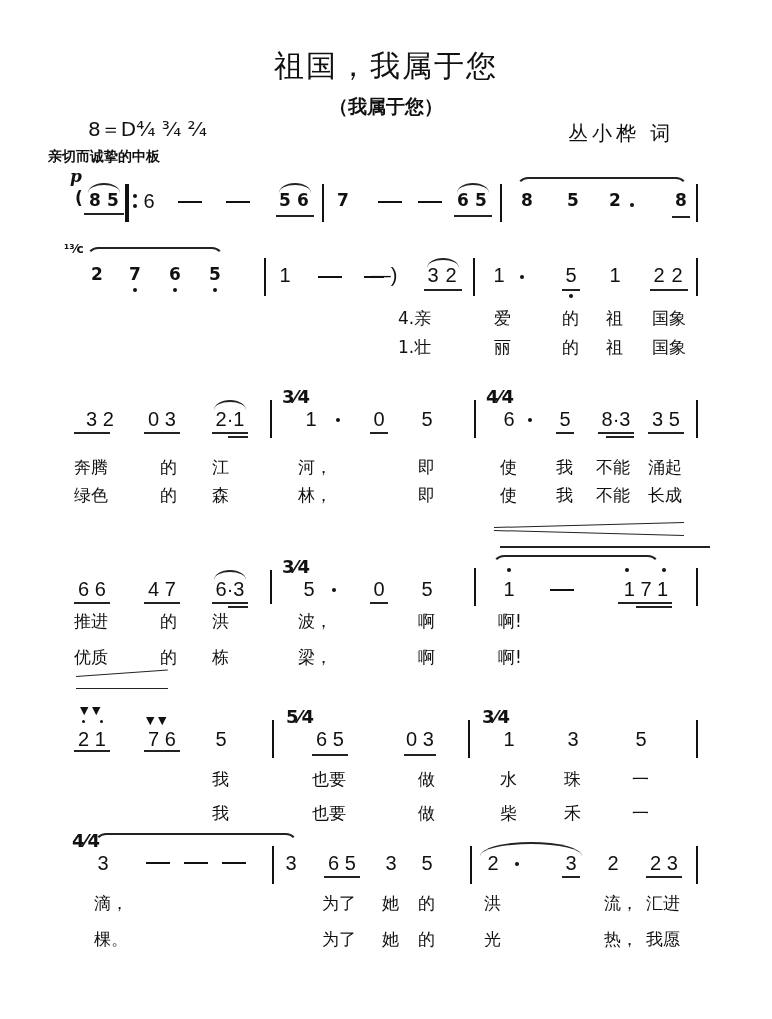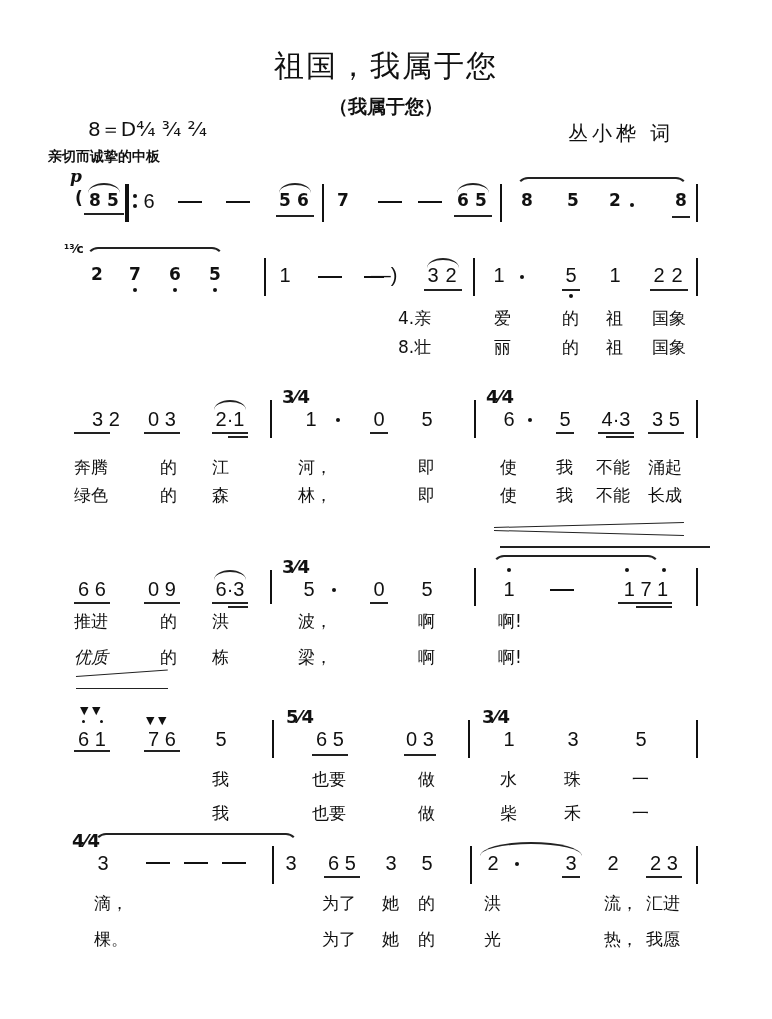--- a/index.html
+++ b/index.html
@@ -100,50 +100,50 @@
   <span class="n" style="left:606px;top:264px;">1</span>
   <span class="n" style="left:650px;top:264px;">2</span>
   <span class="n" style="left:668px;top:264px;">2</span>
   <div class="ul" style="left:650px;top:289px;width:38px;"></div>
   <div class="bar" style="left:696px;top:258px;"></div>
   <span class="ly" style="left:398px;top:307px;">4.亲</span>
   <span class="ly" style="left:494px;top:307px;">爱</span>
   <span class="ly" style="left:562px;top:307px;">的</span>
   <span class="ly" style="left:606px;top:307px;">祖</span>
   <span class="ly" style="left:652px;top:307px;">国象</span>
-  <span class="ly" style="left:398px;top:336px;">8.壮</span>
+  <span class="ly" style="left:398px;top:336px;">1.壮</span>
   <span class="ly" style="left:494px;top:336px;">丽</span>
   <span class="ly" style="left:562px;top:336px;">的</span>
   <span class="ly" style="left:606px;top:336px;">祖</span>
   <span class="ly" style="left:652px;top:336px;">国象</span>
 </div>
 
 <div>
-  <span class="n" style="left:86px;top:408px;width:40px;text-align:center;">3 2</span>
+  <span class="n" style="left:80px;top:408px;width:40px;text-align:center;">3 2</span>
   <div class="ul" style="left:74px;top:432px;width:36px;"></div>
   <span class="n" style="left:142px;top:408px;width:40px;">0 3</span>
   <div class="ul" style="left:144px;top:432px;width:36px;"></div>
   <span class="n" style="left:210px;top:408px;width:40px;">2·1</span>
   <div class="slur" style="left:214px;top:400px;width:32px;"></div>
   <div class="ul" style="left:212px;top:432px;width:36px;"></div>
   <div class="ul" style="left:228px;top:436px;width:20px;"></div>
   <div class="bar" style="left:270px;top:400px;"></div>
   <span class="ts" style="left:282px;top:386px;">3⁄4</span>
   <span class="n" style="left:302px;top:408px;">1</span>
   <div class="dot" style="left:336px;top:418px;"></div>
   <span class="n" style="left:370px;top:408px;">0</span>
   <div class="ul" style="left:370px;top:432px;width:18px;"></div>
   <span class="n" style="left:418px;top:408px;">5</span>
   <div class="bar" style="left:474px;top:400px;"></div>
   <span class="ts" style="left:486px;top:386px;">4⁄4</span>
   <span class="n" style="left:500px;top:408px;">6</span>
   <div class="dot" style="left:528px;top:418px;"></div>
   <span class="n" style="left:556px;top:408px;">5</span>
   <div class="ul" style="left:556px;top:432px;width:18px;"></div>
-  <span class="n" style="left:596px;top:408px;width:40px;">4·3</span>
+  <span class="n" style="left:596px;top:408px;width:40px;">8·3</span>
   <div class="ul" style="left:598px;top:432px;width:36px;"></div>
   <div class="ul" style="left:606px;top:436px;width:28px;"></div>
   <span class="n" style="left:646px;top:408px;width:40px;">3 5</span>
   <div class="ul" style="left:648px;top:432px;width:36px;"></div>
   <div class="bar" style="left:696px;top:400px;"></div>
   <span class="ly" style="left:74px;top:456px;">奔腾</span>
   <span class="ly" style="left:160px;top:456px;">的</span>
   <span class="ly" style="left:212px;top:456px;">江</span>
   <span class="ly" style="left:298px;top:456px;">河，</span>
   <span class="ly" style="left:418px;top:456px;">即</span>
@@ -164,21 +164,21 @@
 
 <div>
 
   <div class="hair" style="left:494px;top:527px;width:190px;transform:rotate(-1.5deg);"></div>
   <div class="hair" style="left:494px;top:530px;width:190px;transform:rotate(1.5deg);"></div>
   <div class="hair" style="left:500px;top:546px;width:210px;height:2px;"></div>
   <div class="longslur" style="left:492px;top:555px;width:164px;"></div>
 
   <span class="n" style="left:72px;top:578px;width:40px;">6 6</span>
   <div class="ul" style="left:74px;top:602px;width:36px;"></div>
-  <span class="n" style="left:142px;top:578px;width:40px;">0 9</span>
+  <span class="n" style="left:142px;top:578px;width:40px;">4 7</span>
   <div class="ul" style="left:144px;top:602px;width:36px;"></div>
   <span class="n" style="left:210px;top:578px;width:40px;">6·3</span>
   <div class="slur" style="left:214px;top:570px;width:32px;"></div>
   <div class="ul" style="left:212px;top:602px;width:36px;"></div>
   <div class="ul" style="left:228px;top:606px;width:20px;"></div>
   <div class="bar" style="left:270px;top:570px;height:34px;"></div>
   <span class="ts" style="left:282px;top:556px;">3⁄4</span>
   <span class="n" style="left:300px;top:578px;">5</span>
   <div class="dot" style="left:332px;top:588px;"></div>
   <span class="n" style="left:370px;top:578px;">0</span>
@@ -194,39 +194,39 @@
   <div class="ul" style="left:618px;top:602px;width:54px;"></div>
   <div class="ul" style="left:636px;top:606px;width:36px;"></div>
   <div class="bar" style="left:696px;top:568px;"></div>
 
   <span class="ly" style="left:74px;top:610px;">推进</span>
   <span class="ly" style="left:160px;top:610px;">的</span>
   <span class="ly" style="left:212px;top:610px;">洪</span>
   <span class="ly" style="left:298px;top:610px;">波，</span>
   <span class="ly" style="left:418px;top:610px;">啊</span>
   <span class="ly" style="left:498px;top:610px;">啊!</span>
-  <span class="ly" style="left:74px;top:646px;font-style:italic;">优质</span>
+  <span class="ly" style="left:74px;top:646px;">优质</span>
   <span class="ly" style="left:160px;top:646px;">的</span>
   <span class="ly" style="left:212px;top:646px;">栋</span>
   <span class="ly" style="left:298px;top:646px;">梁，</span>
   <span class="ly" style="left:418px;top:646px;">啊</span>
   <span class="ly" style="left:498px;top:646px;">啊!</span>
 </div>
 
 <div>
 
   <div class="hair" style="left:76px;top:676px;width:92px;transform:rotate(-4deg);"></div>
   <div class="hair" style="left:76px;top:688px;width:92px;transform:rotate(0deg);"></div>
 
   <span class="tri" style="left:80px;top:704px;">▼ ▼</span>
   <span class="tri" style="left:146px;top:714px;">▼ ▼</span>
   <div class="dot" style="left:82px;top:720px;width:3px;height:3px;"></div>
   <div class="dot" style="left:100px;top:720px;width:3px;height:3px;"></div>
 
-  <span class="n" style="left:72px;top:728px;width:40px;">6 1</span>
+  <span class="n" style="left:72px;top:728px;width:40px;">2 1</span>
   <div class="ul" style="left:74px;top:750px;width:36px;"></div>
   <span class="n" style="left:142px;top:728px;width:40px;">7 6</span>
   <div class="ul" style="left:144px;top:750px;width:36px;"></div>
   <span class="n" style="left:212px;top:728px;">5</span>
   <div class="bar" style="left:272px;top:720px;"></div>
   <span class="ts" style="left:286px;top:706px;">5⁄4</span>
   <span class="n" style="left:310px;top:728px;width:40px;">6 5</span>
   <div class="ul" style="left:312px;top:754px;width:36px;"></div>
   <span class="n" style="left:400px;top:728px;width:40px;">0 3</span>
   <div class="ul" style="left:404px;top:754px;width:32px;"></div>

